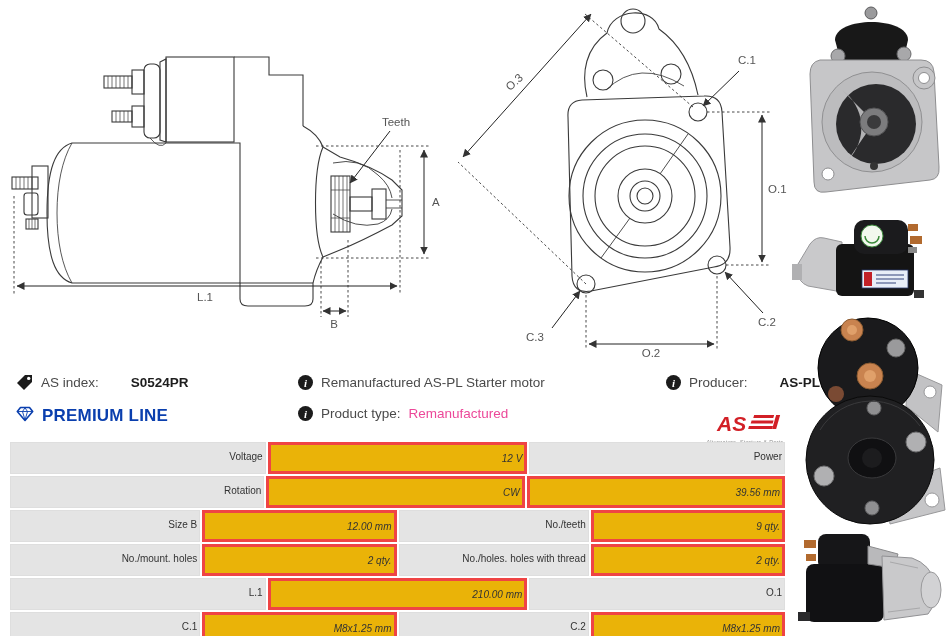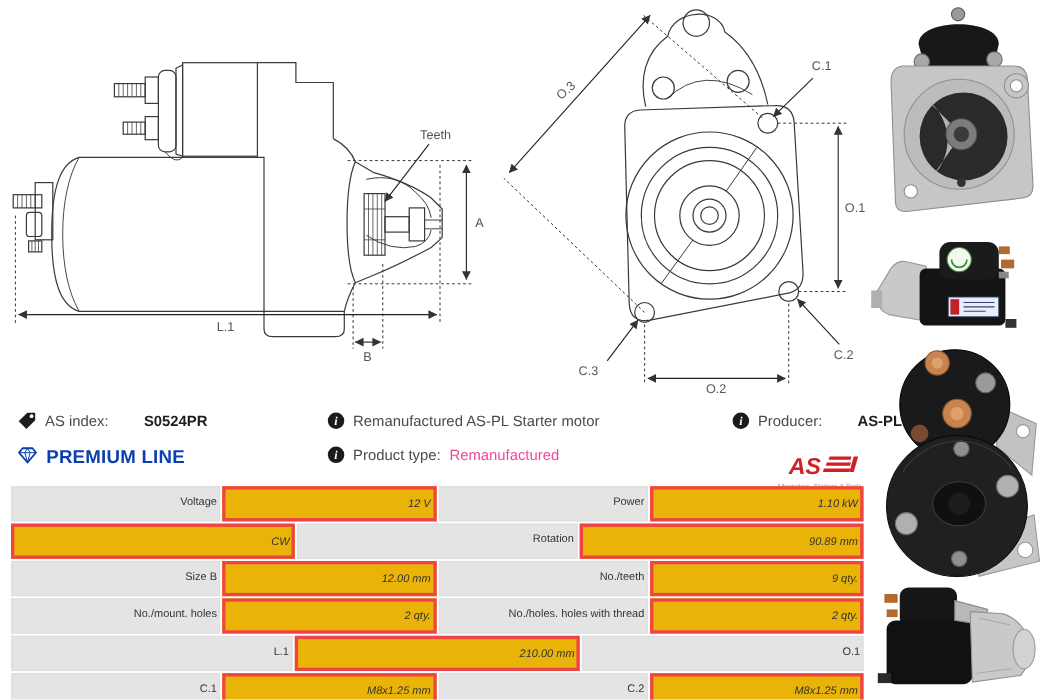--- a/index.html
+++ b/index.html
@@ -307,26 +307,25 @@
     </svg>
     <div class="as-logo-sub">Alternators, Starters &amp; Parts</div>
   </div>
 </div>
 
 <div class="spec-table">
   <div class="spec-row">
     <div class="cell label">Voltage</div>
     <div class="cell value">12 V</div>
     <div class="cell label">Power</div>
-    <div class="cell value">1.10 kW</div>
-  </div>
-  <div class="spec-row">
+  </div>
+  <div class="spec-row">
+    <div class="cell label">Rotation</div>
     <div class="cell value">CW</div>
-    <div class="cell label">Rotation</div>
-    <div class="cell value">90.89 mm</div>
+    <div class="cell value">39.56 mm</div>
   </div>
   <div class="spec-row">
     <div class="cell label">Size B</div>
     <div class="cell value">12.00 mm</div>
     <div class="cell label">No./teeth</div>
     <div class="cell value">9 qty.</div>
   </div>
   <div class="spec-row">
     <div class="cell label">No./mount. holes</div>
     <div class="cell value">2 qty.</div>

